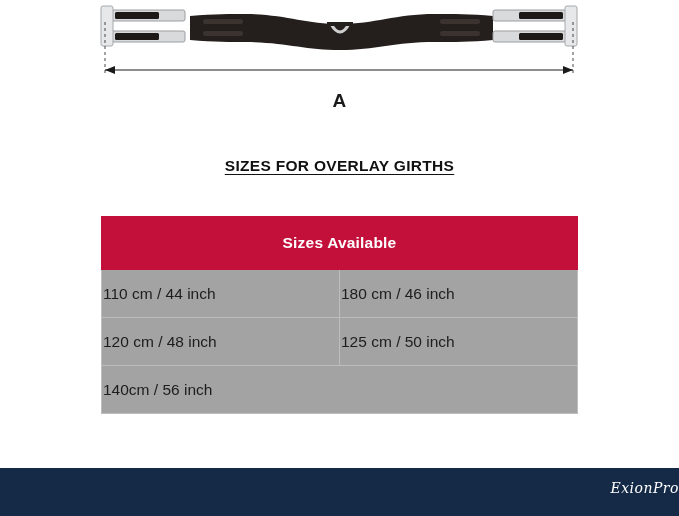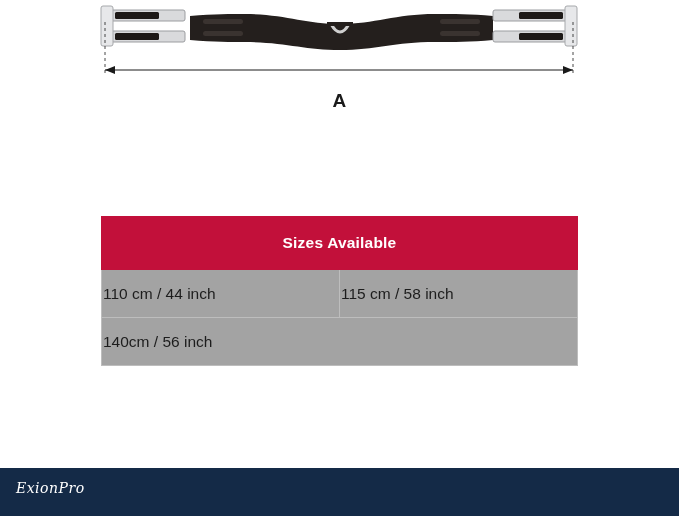--- a/index.html
+++ b/index.html
@@ -98,24 +98,24 @@
   .footer-bar {
     position: absolute;
     left: 0;
     bottom: 0;
     width: 679px;
     height: 48px;
     background: #142a47;
   }
   .brand {
     position: absolute;
-    left: 16px;
+    left: 0;
     right: 0;
     top: 12px;
-    text-align: left;
+    text-align: right;
     color: #ffffff;
     font-family: "DejaVu Serif", serif;
     font-style: italic;
     font-size: 14px;
     letter-spacing: 0.5px;
   }
 </style>
 </head>
 <body>
 
@@ -158,31 +158,36 @@
       <line x1="10" y1="20" x2="10" y2="72" stroke="#1a1a1a" stroke-width="0.8" stroke-dasharray="3,3"></line>
       <line x1="478" y1="20" x2="478" y2="72" stroke="#1a1a1a" stroke-width="0.8" stroke-dasharray="3,3"></line>
       <line x1="10" y1="68" x2="478" y2="68" stroke="#1a1a1a" stroke-width="1"></line>
       <polygon points="10,68 20,64 20,72" fill="#1a1a1a"></polygon>
       <polygon points="478,68 468,64 468,72" fill="#1a1a1a"></polygon>
     </svg>
 
     <div class="dim-label">A</div>
   </div>
 
+  <div class="section-heading">SIZES FOR OVERLAY  GIRTHS</div>
 
   <table class="sizes-table">
     <thead>
       <tr>
         <th colspan="2">Sizes Available</th>
       </tr>
     </thead>
     <tbody>
       <tr>
         <td>110 cm / 44 inch</td>
-        <td>115 cm / 58 inch</td>
+        <td>180 cm / 46 inch</td>
+      </tr>
+      <tr>
+        <td>120 cm / 48 inch</td>
+        <td>125 cm / 50 inch</td>
       </tr>
       <tr>
         <td colspan="2">140cm / 56 inch</td>
       </tr>
     </tbody>
   </table>
 
   <div class="footer-bar">
     <div class="brand">ExionPro</div>
   </div>

